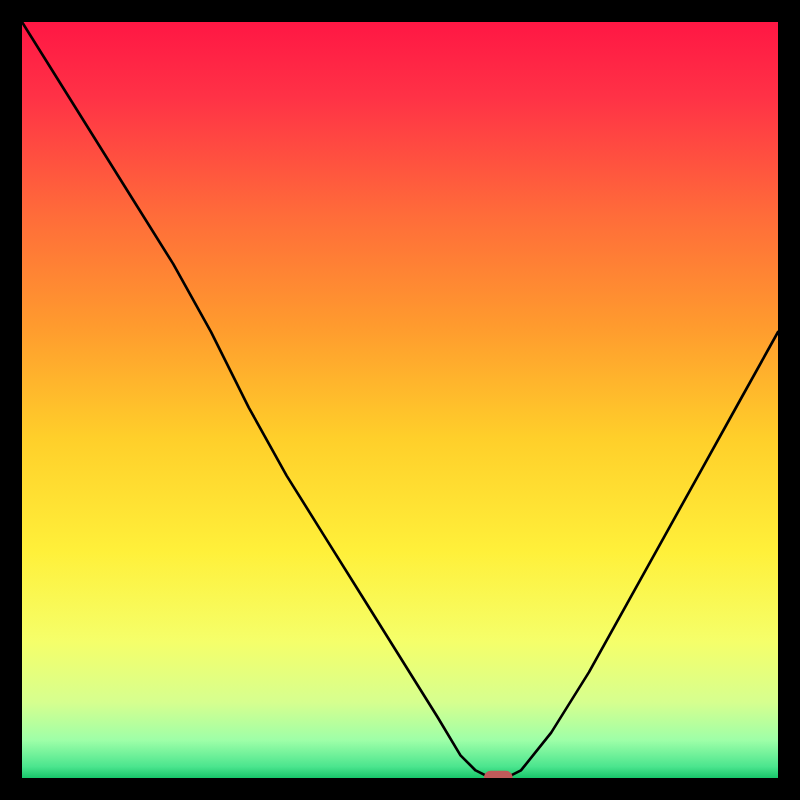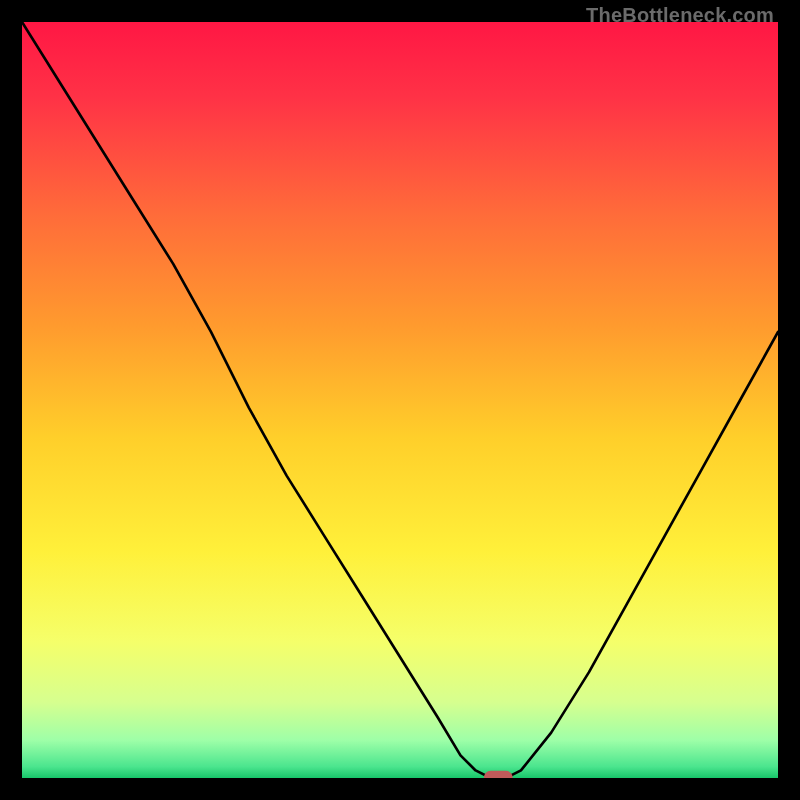--- a/index.html
+++ b/index.html
@@ -54,21 +54,20 @@
     font-size: 20px;
     font-weight: 600;
     letter-spacing: 0.2px;
     user-select: none;
   }
 </style>
 </head>
 <body>
 
 <div class="stage">
-  <div class="watermark">TheBottleneck.com</div>
 
   <div class="plot">
     <svg class="gradient" viewBox="0 0 100 100" preserveAspectRatio="none">
       <defs>
         <linearGradient id="bg-grad" x1="0" y1="0" x2="0" y2="1">
             <stop offset="0%" stop-color="#ff1744"></stop>
             <stop offset="10%" stop-color="#ff3246"></stop>
             <stop offset="25%" stop-color="#ff6a3a"></stop>
             <stop offset="40%" stop-color="#ff9a2e"></stop>
             <stop offset="55.00000000000001%" stop-color="#ffcf2a"></stop>

